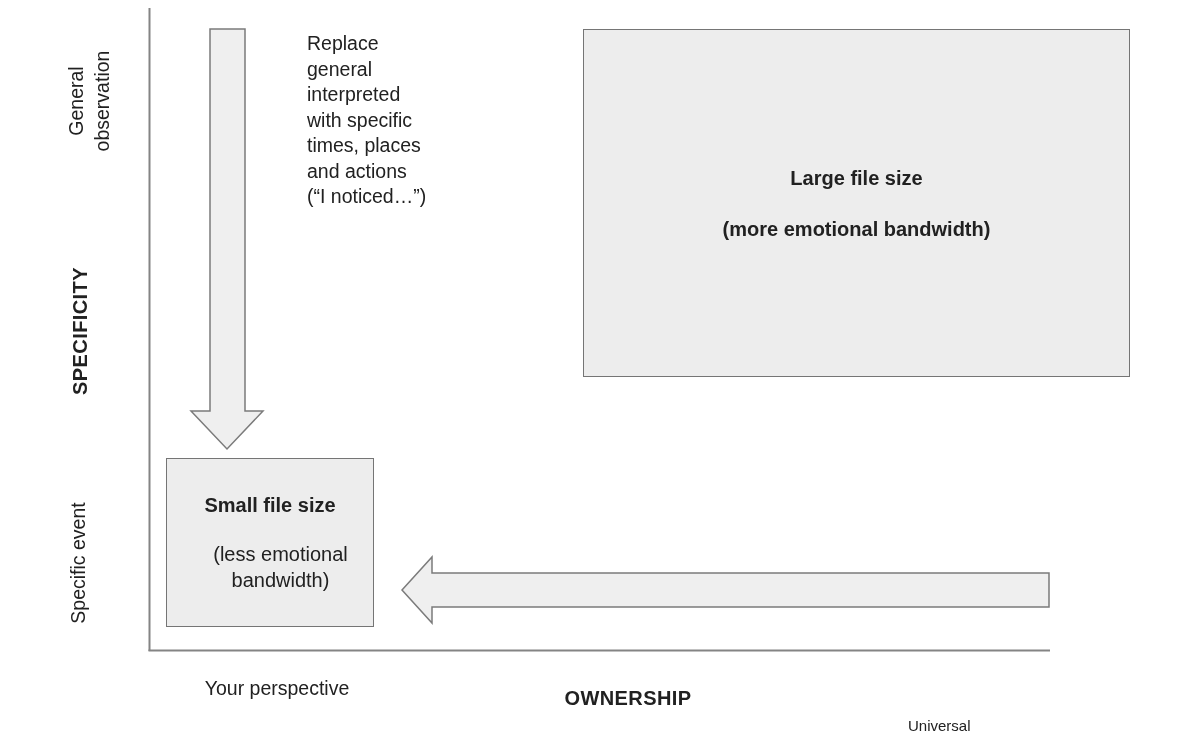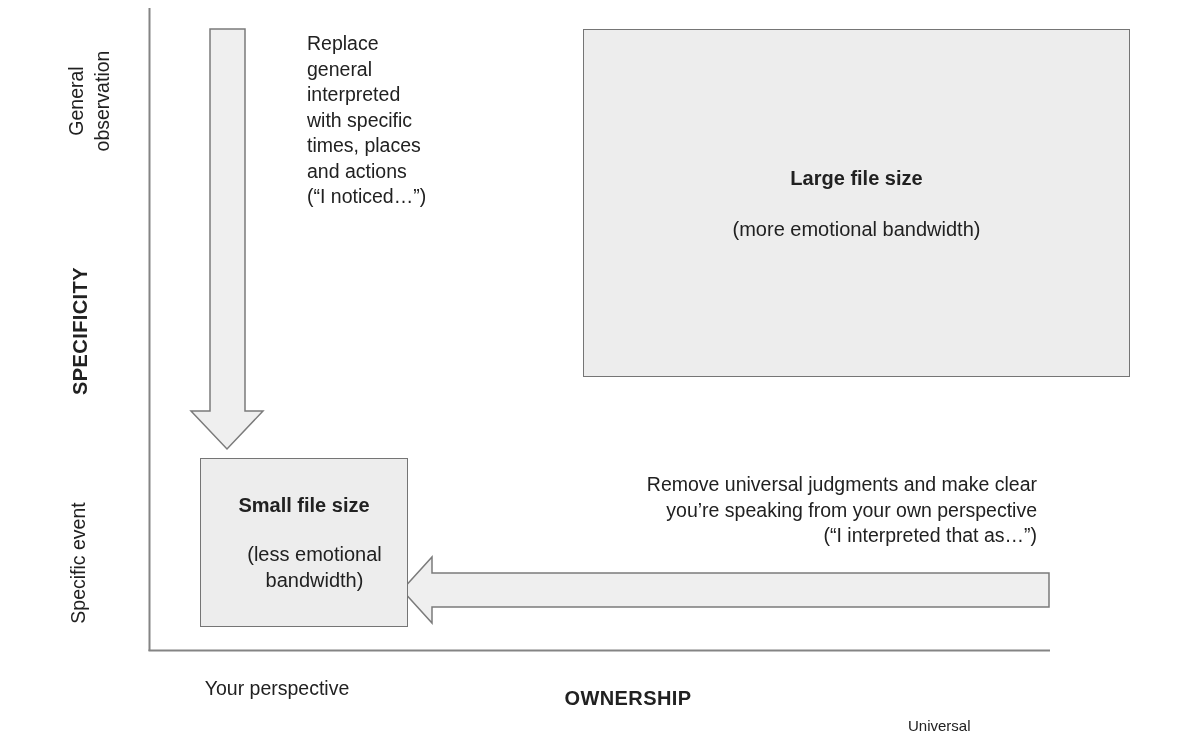--- a/index.html
+++ b/index.html
@@ -32,22 +32,22 @@
     align-items: center;
     justify-content: center;
     text-align: center;
   }
   .quad-box .box-title {
     font-weight: 700;
     font-size: 20px;
     line-height: 24px;
   }
   .box-large { left: 583px; top: 29px; width: 547px; height: 348px; }
-  .box-large .box-sub { margin-top: 27px; font-size: 20px; line-height: 24px; }
-  .box-small { left: 200px; top: 458px; width: 208px; height: 169px; }
+  .box-large .box-sub { margin-top: 27px; font-size: 20px; line-height: 24px; font-weight: bold; }
+  .box-small { left: 166px; top: 458px; width: 208px; height: 169px; }
   .box-small .box-sub { margin-top: 24px; font-size: 20px; line-height: 26px; margin-left: 21px; }
 
   .note {
     position: absolute;
     font-size: 19.5px;
     line-height: 25.5px;
     white-space: nowrap;
   }
   .note-down { left: 283px; top: 31px; text-align: left; margin-left: 24px; }
   .note-left { right: 163px; top: 472px; text-align: right; }
@@ -110,25 +110,20 @@
   <div class="note note-down">
     <span class="line" style="display:block">Replace</span>
     <span class="line" style="display:block">general</span>
     <span class="line" style="display:block">interpreted</span>
     <span class="line" style="display:block">with specific</span>
     <span class="line" style="display:block">times, places</span>
     <span class="line" style="display:block">and actions</span>
     <span class="line" style="display:block">(“I noticed…”)</span>
   </div>
 
-  <div class="note note-left">
-    <span class="line" style="display:block">Remove universal judgments and make clear</span>
-    <span class="line" style="display:block">you’re speaking from your own perspective</span>
-    <span class="line" style="display:block">(“I interpreted that as…”)</span>
-  </div>
 
   <div class="axis-label rotated" style="left:89px; top:101px;">
     <span class="line">General</span>
     <span class="line">observation</span>
   </div>
 
   <div class="axis-label rotated axis-title" style="left:80px; top:331px;">SPECIFICITY</div>
 
   <div class="axis-label rotated" style="left:78px; top:563px;">Specific event</div>
 

